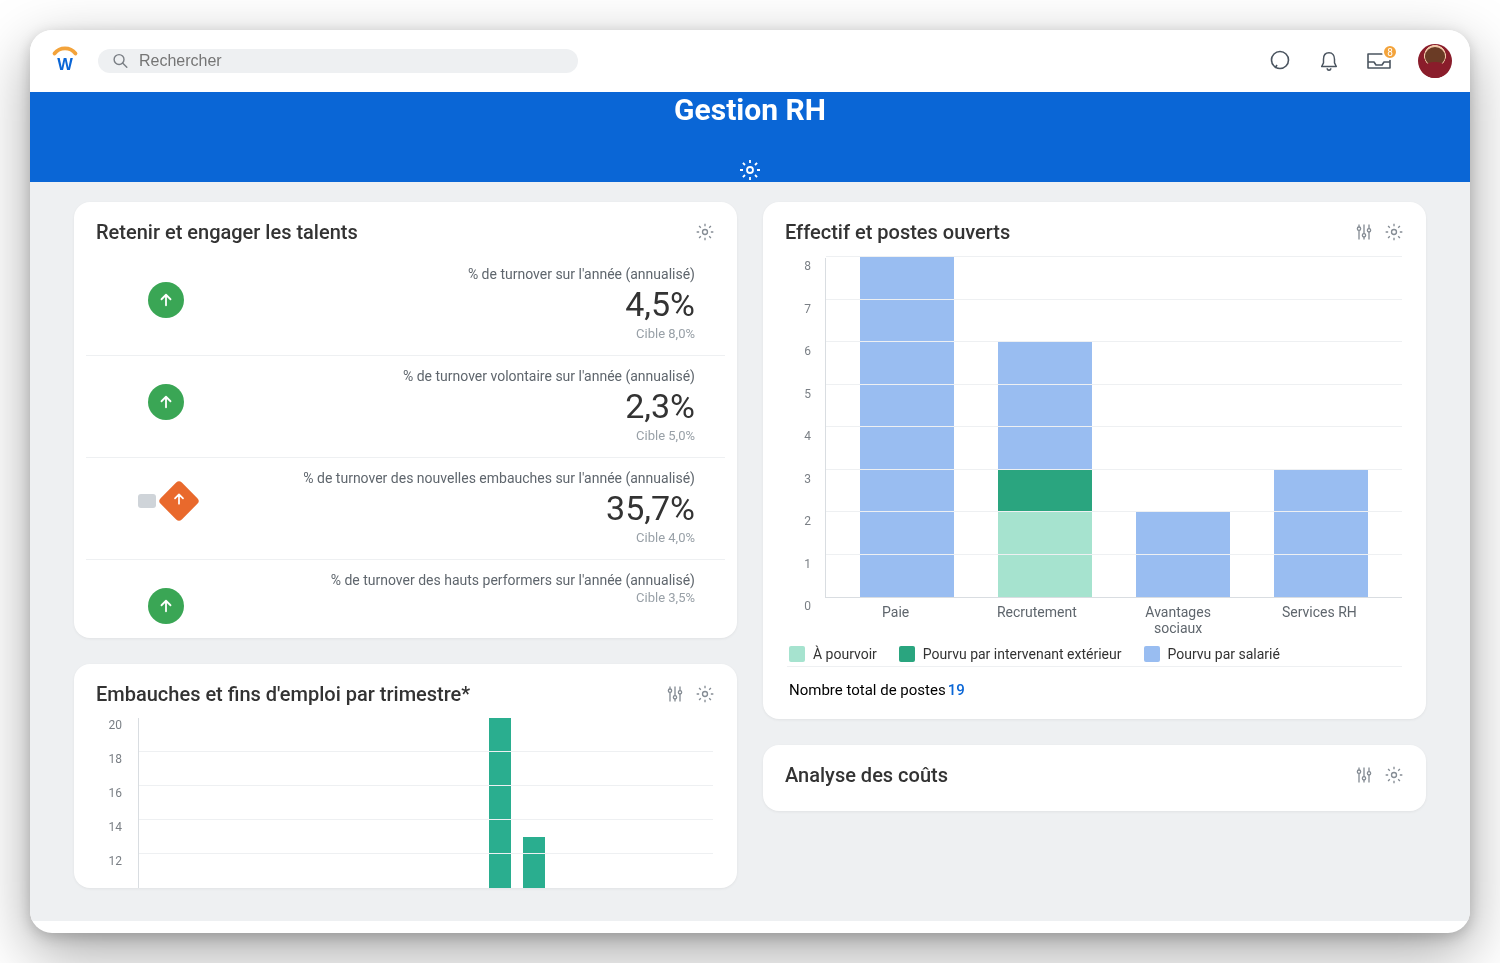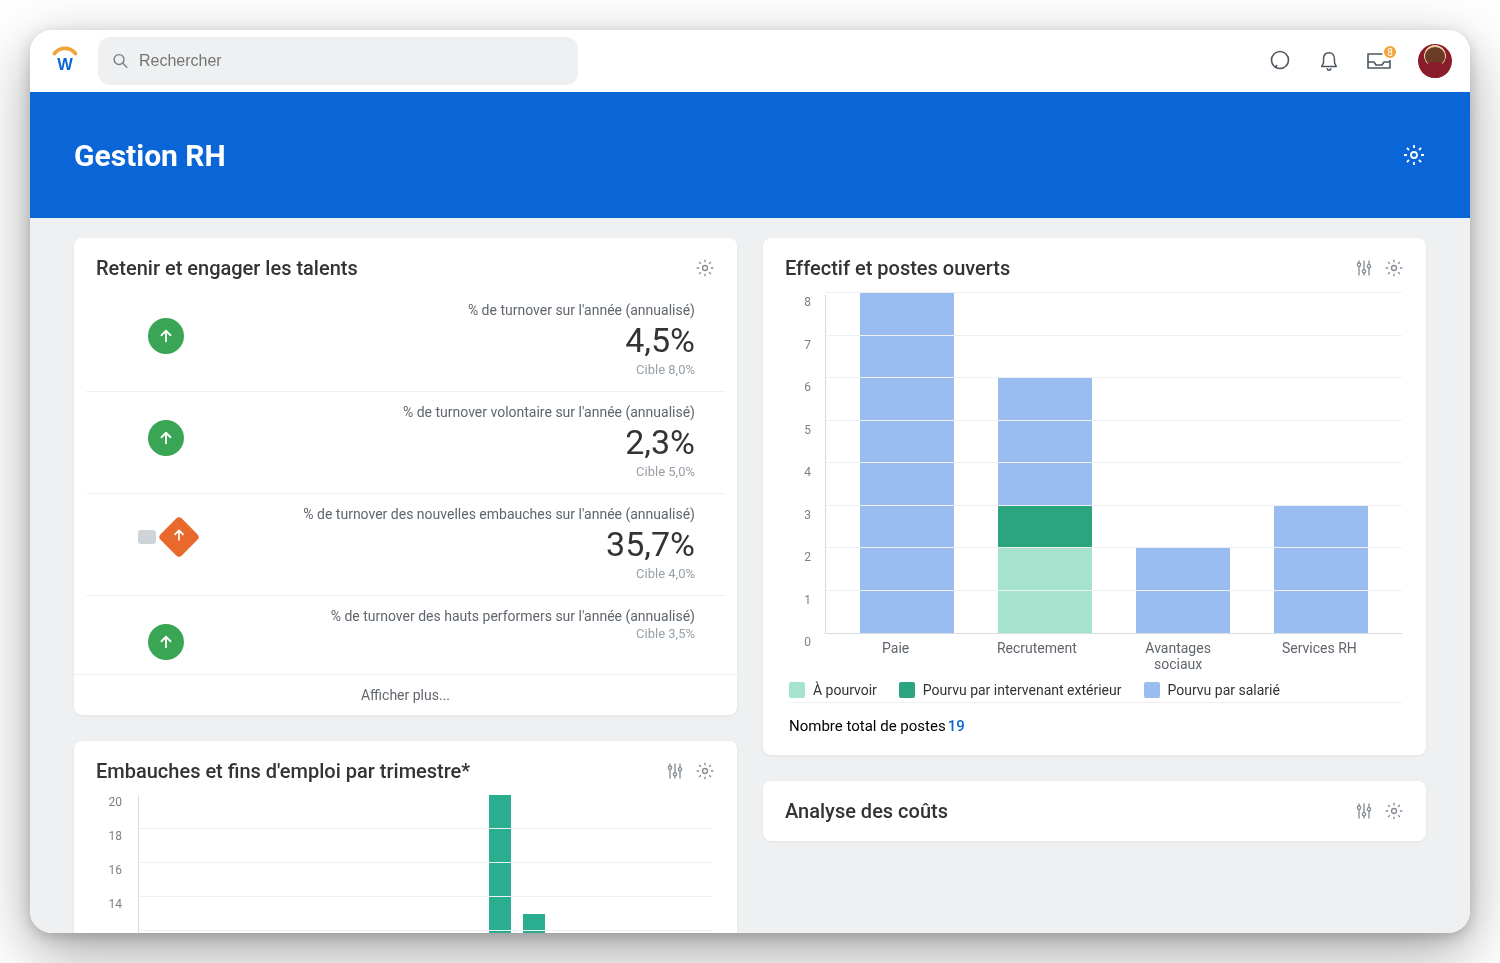--- a/index.html
+++ b/index.html
@@ -27,21 +27,21 @@
     align-items: center;
     padding: 0 18px;
     gap: 16px;
     background: #fff;
   }
   .logo {
     width: 34px; height: 34px;
     display: flex; align-items: center; justify-content: center;
   }
   .search {
-    height: 48px;
+    height: 24px;
     width: 480px;
     background: #eef0f2;
     border-radius: 12px;
     display: flex;
     align-items: center;
     padding: 0 14px;
     gap: 10px;
     color: #7a7f85;
   }
   .search input {
@@ -74,43 +74,44 @@
     content:"";
     position:absolute; left:7px; top:3px; width:20px; height:18px;
     border-radius:50% 50% 45% 45%;
     background:#6a3b25;
   }
 
   
   .page-header {
     background: #0a66d6;
     color: #fff;
-    height: 126px;
+    height: 90px;
     display: flex;
     align-items: center;
     padding: 0 44px;
     justify-content: space-between;
+    flex-direction: column;
   }
   .page-header h1 { font-size: 30px; font-weight: 700; }
   .gear-white { color: #fff; cursor:pointer; }
 
   
   .body {
     background: #eef0f2;
     padding: 20px 44px;
     height: calc(100% - 62px - 102px);
     display: grid;
     grid-template-columns: 1fr 1fr;
     gap: 26px;
     overflow: hidden;
   }
   .col { display: flex; flex-direction: column; gap: 26px; }
   .card {
     background: #fff;
-    border-radius: 8px;
+    border-radius: 16px;
     box-shadow: 0 1px 3px rgba(0,0,0,0.06);
   }
   .card-hd {
     display:flex; align-items:center; justify-content:space-between;
     padding: 18px 22px 6px 22px;
   }
   .card-hd h2 { font-size: 20px; font-weight: 500; color: #333; }
   .card-ctrls { display:flex; gap:10px; color:#6b727a; }
   .card-ctrls .icon-btn { cursor:pointer; }
 
@@ -199,21 +200,21 @@
     height: 170px; display:flex; gap:10px; overflow:hidden;
   }
   .mini-y { width:30px; position:relative; }
   .mini-tick { position:absolute; right:6px; font-size:12px; color:#7a7f85; transform:translateY(50%); }
   .mini-area { flex:1; position:relative; border-left:1px solid #d9dde1; }
   .mini-grid { position:absolute; left:0; right:0; height:1px; background:#eef0f2; }
   .mini-bars { position:absolute; left:0; right:0; bottom:0; top:0; display:flex; align-items:flex-end; gap:12px; padding-left:350px; }
   .mini-bar { width:22px; background:#2aae8f; }
 
   
-  .cost-card .card-hd { padding-bottom:18px; }
+  .cost-card .card-hd { padding-bottom:24px; }
 
 </style>
 </head>
 <body>
 
 <div class="frame">
 
   <div class="topbar">
     <div class="logo">
       <svg width="30" height="30" viewBox="0 0 40 40">
@@ -329,21 +330,20 @@
                     <path d="M12 5 L12 19 M6 11 L12 5 L18 11" fill="none" stroke="#fff" stroke-width="2.4" stroke-linecap="round" stroke-linejoin="round"></path>
                   </svg>
                 </div>
               </div>
               <div class="kpi-text">
                 <div class="kpi-label">% de turnover des hauts performers sur l'année (annualisé)</div>
                 <div class="kpi-tgt">Cible 3,5%</div>
               </div>
             </div>
           </div>
-        <div class="show-more">Afficher plus...</div>
       </div>
 
       <div class="card">
         <div class="card-hd">
           <h2>Embauches et fins d'emploi par trimestre*</h2>
           <div class="card-ctrls">
             <div class="icon-btn">
               <svg width="20" height="20" viewBox="0 0 24 24">
                   <line x1="6" y1="3" x2="6" y2="21" stroke="#858c94" stroke-width="1.6"></line>
                   <line x1="12" y1="3" x2="12" y2="21" stroke="#858c94" stroke-width="1.6"></line>

